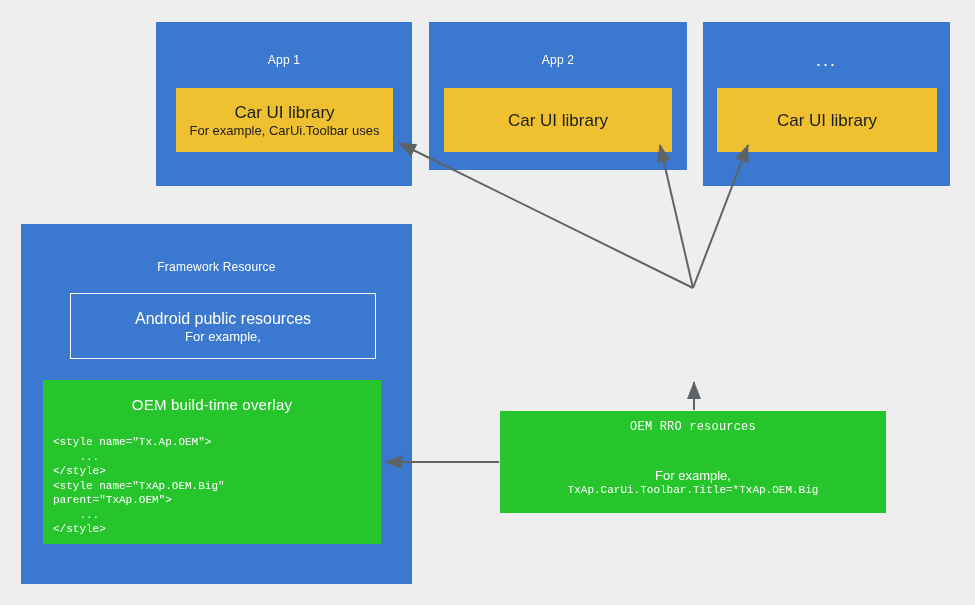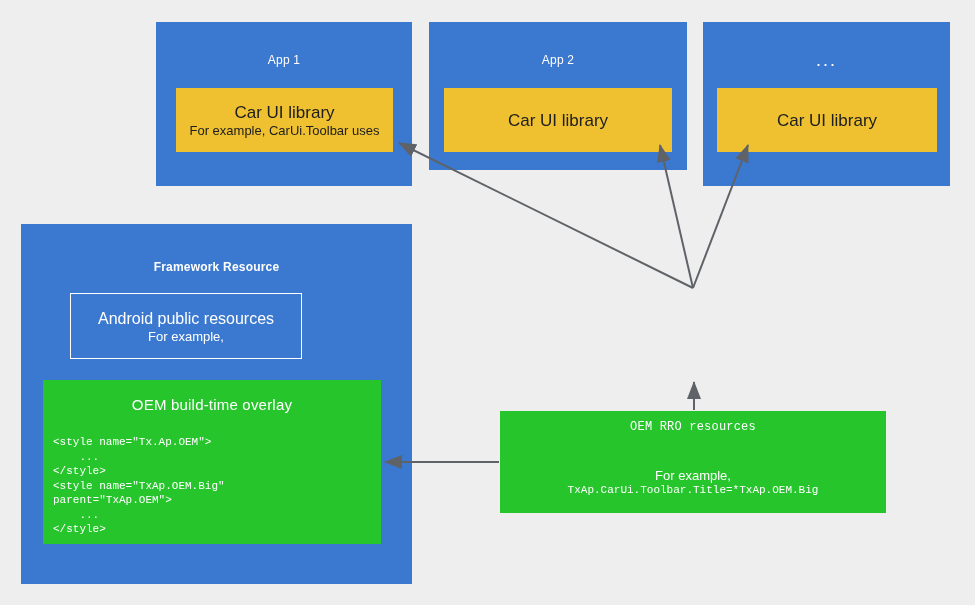--- a/index.html
+++ b/index.html
@@ -133,23 +133,23 @@
   <div class="box blue" style="left:703px; top:22px; width:247px; height:164px;">
     <div class="container-title ellipsis-title" style="top:27px;">...</div>
     <div class="box yellow" style="left:14px; top:66px; width:220px; height:64px;">
       <div class="center-stack">
         <div class="heading">Car UI library</div>
       </div>
     </div>
   </div>
 
   <div class="box blue" style="left:21px; top:224px; width:391px; height:360px;">
-    <div class="container-title" style="top:32px;font-weight:bold;">Framework Resource</div>
+    <div class="container-title" style="top:32px;">Framework Resource</div>
 
-    <div class="box outlined" style="left:49px; top:69px; width:232px; height:66px;">
+    <div class="box outlined" style="left:49px; top:69px; width:306px; height:66px;">
       <div class="center-stack">
         <div class="heading-sm">Android public resources</div>
         <div class="sub">For example,</div>
       </div>
     </div>
 
     <div class="box green" style="left:22px; top:156px; width:338px; height:388px; height:164px;">
       <div class="container-title" style="top:14px; font-size:15px;">OEM build-time overlay</div>
       <div class="code-block">&lt;style name="Tx.Ap.OEM"&gt;
     ...

